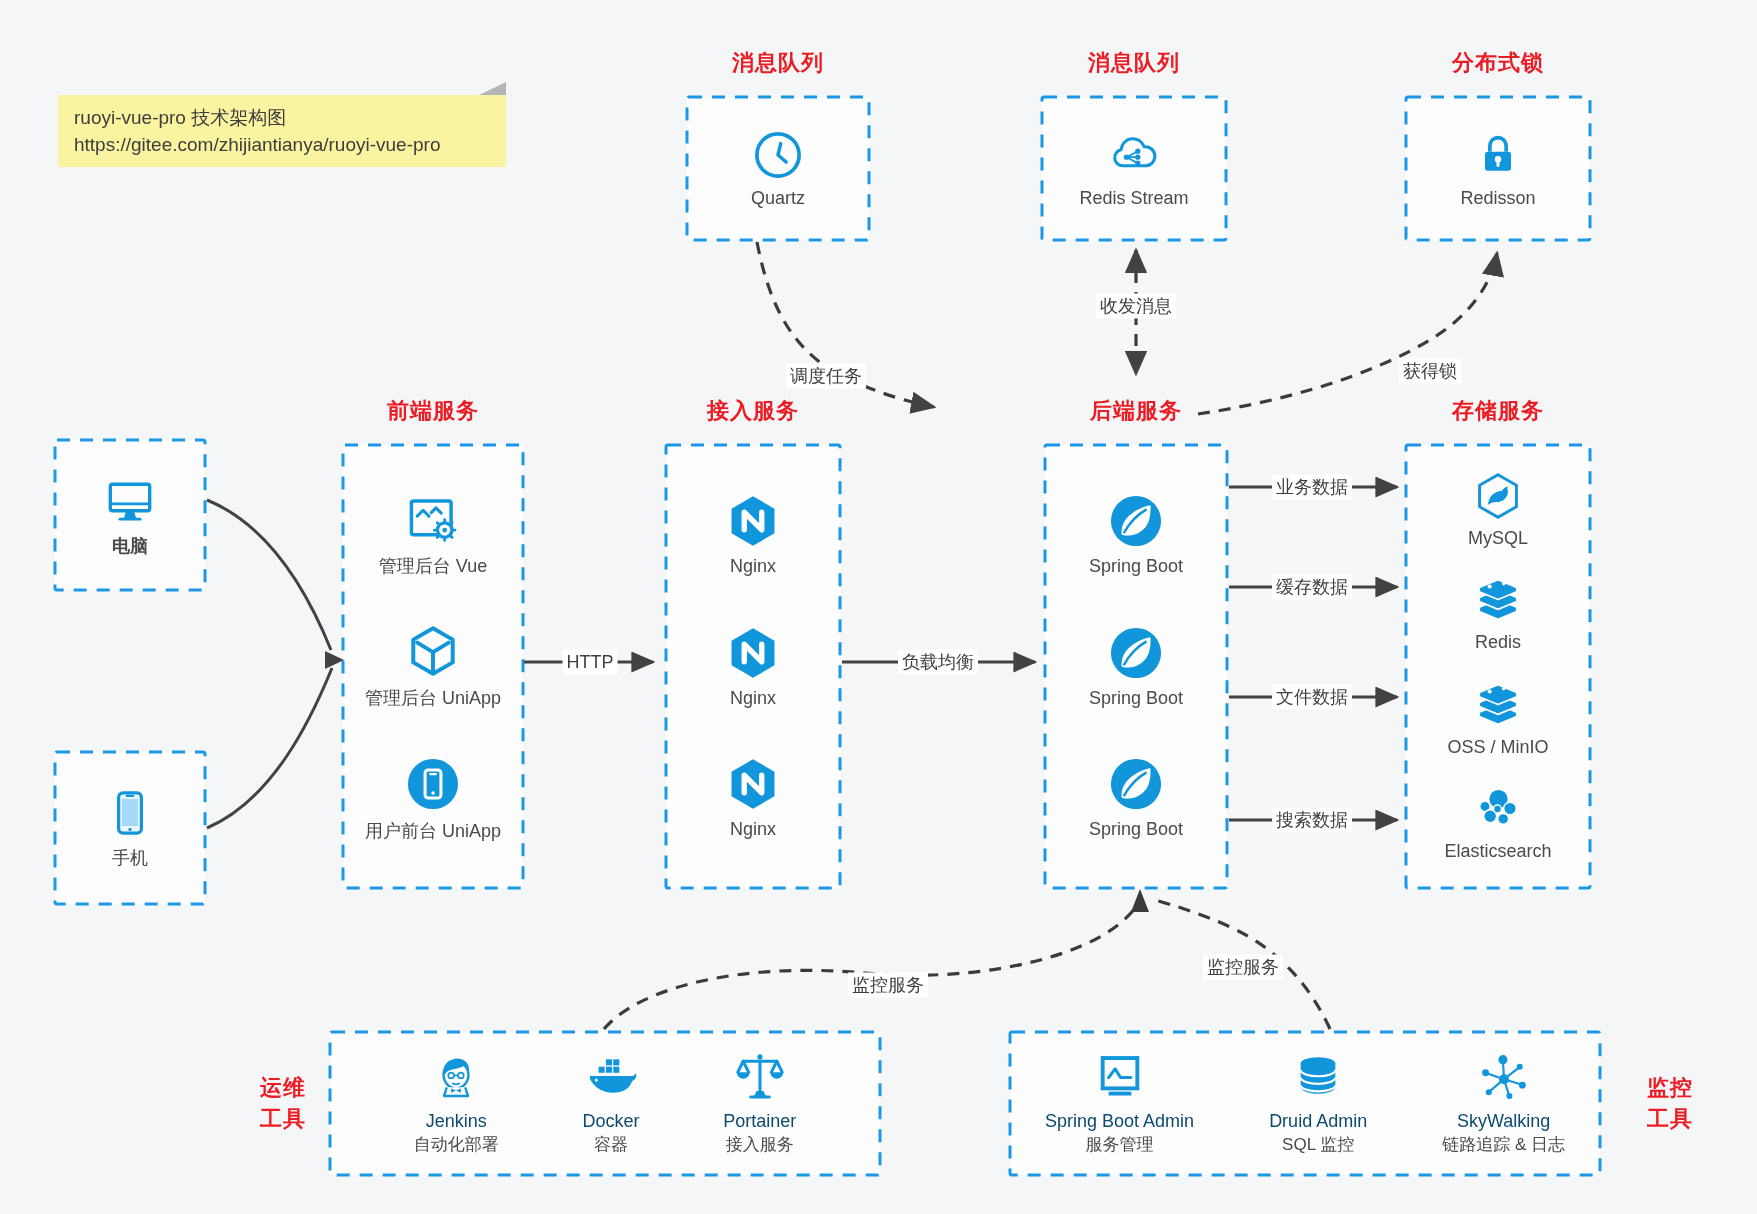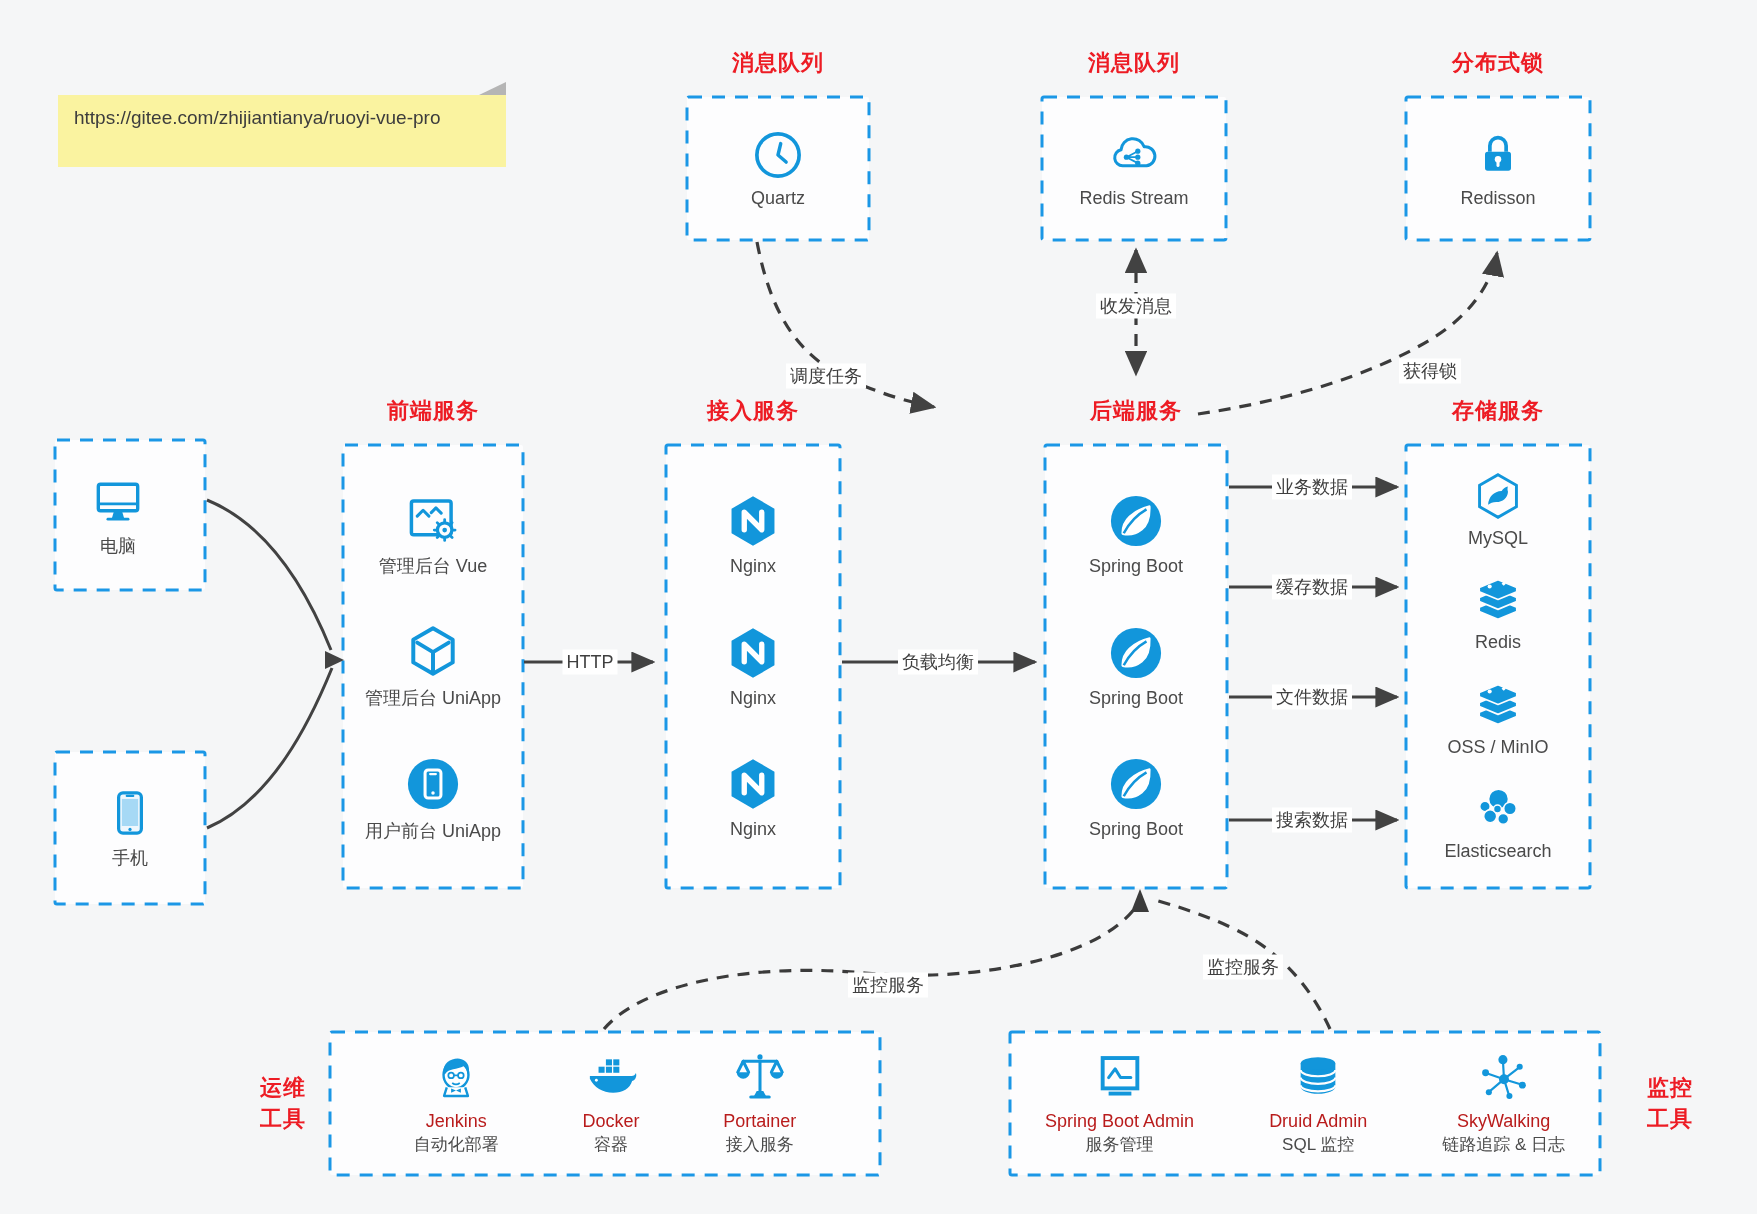--- a/index.html
+++ b/index.html
@@ -4,21 +4,21 @@
 <style>
   html,body{margin:0;padding:0;background:#f5f6f7;}
   #stage{position:relative;width:1757px;height:1214px;background:#f5f6f7;overflow:hidden;
          font-family:"Liberation Sans","DejaVu Sans",sans-serif;color:#484848;}
   #wires{position:absolute;left:0;top:0;}
   .group{position:absolute;display:flex;align-items:center;justify-content:space-evenly;}
   .col{flex-direction:column;}
   .row{flex-direction:row;}
   .item{display:flex;flex-direction:column;align-items:center;}
   .ilabel{font-size:18px;color:#4a4a4a;margin-top:7px;white-space:nowrap;}
-  .bname{font-size:18px;color:#b91c1c;margin-top:6px;white-space:nowrap;line-height:1.35;}
+  .bname{font-size:18px;color:#0c4a6e;margin-top:6px;white-space:nowrap;line-height:1.35;}
   .bdesc{font-size:17px;color:#4a4a4a;white-space:nowrap;line-height:1.3;}
   .gtitle{position:absolute;color:#ed1c24;font-weight:bold;font-size:22px;text-align:center;letter-spacing:1px;}
   .side-title{position:absolute;color:#ed1c24;font-weight:bold;font-size:22px;line-height:31px;text-align:center;letter-spacing:1px;}
   .elabel{position:absolute;transform:translate(-50%,-50%);background:#ffffff;padding:1px 4px;
           font-size:18px;color:#3f3f3f;white-space:nowrap;line-height:23px;}
   .note{position:absolute;left:58px;top:95px;width:448px;height:72px;background:#faf3a0;}
   .note .fold{position:absolute;top:-13px;right:0;width:0;height:0;
               border-left:27px solid transparent;border-bottom:13px solid #b5b5b5;}
   .note .ntext{padding:9px 16px;font-size:19px;line-height:27px;color:#3d3d3d;}
   .ic{display:block;}
@@ -67,20 +67,21 @@
       <path d="M1198 414 C1280 402 1370 377 1433 338 C1467 317 1491 287 1497 253" marker-end="url(#ah)"></path>
       <path d="M604 1029 C640 986 745 962 865 973 C965 982 1060 963 1108 932 C1122 923 1132 913 1138 904"></path>
       <path d="M1330 1029 C1312 990 1282 950 1228 926 C1200 913 1172 905 1152 899"></path>
     </g>
     <polygon points="1131,912 1140,889 1149,912" fill="#3b3b3b"></polygon>
   </svg>
 
   <div class="note">
     <div class="fold"></div>
     <div class="ntext">
+      <div>ruoyi-vue-pro 技术架构图</div>
       <div>https://gitee.com/zhijiantianya/ruoyi-vue-pro</div>
     </div>
   </div>
 
   <div class="gtitle" style="left:687px;top:48px;width:182px;">消息队列</div>
   <div class="gtitle" style="left:1042px;top:48px;width:184px;">消息队列</div>
   <div class="gtitle" style="left:1406px;top:48px;width:184px;">分布式锁</div>
   <div class="gtitle" style="left:343px;top:396px;width:180px;">前端服务</div>
   <div class="gtitle" style="left:666px;top:396px;width:174px;">接入服务</div>
   <div class="gtitle" style="left:1045px;top:396px;width:182px;">后端服务</div>
@@ -125,21 +126,21 @@
       <svg class="ic" width="52" height="52" viewBox="0 0 48 48">
         <path d="M16.5 21 V15.5 a7.5 7.5 0 0 1 15 0 V21" fill="none" stroke="#1296db" stroke-width="3.4"></path>
         <rect x="12" y="21" width="24" height="17.5" rx="2.5" fill="#1296db"></rect>
         <circle cx="24" cy="28" r="3" fill="#fff"></circle>
           <rect x="22.6" y="29.5" width="2.8" height="5.5" rx="1.2" fill="#fff"></rect>
       </svg>
       <div class="ilabel">Redisson</div>
     </div>
   </div>
 
-  <div class="group col" style="left:43px;top:440px;width:150px;height:150px;">
+  <div class="group col" style="left:55px;top:440px;width:150px;height:150px;font-weight:bold;">
     <div class="item">
       <svg class="ic" width="54" height="54" viewBox="0 0 48 48">
         <rect x="6.5" y="10" width="35" height="23.5" rx="2" fill="none" stroke="#1296db" stroke-width="3"></rect>
         <path d="M6.5 27.5 H41.5" stroke="#1296db" stroke-width="2.4"></path>
         <path d="M20.5 33.5 L18.5 40.5 H29.5 L27.5 33.5 Z" fill="#1296db"></path>
         <path d="M15 41 H33" stroke="#1296db" stroke-width="2.4" stroke-linecap="round"></path>
       </svg>
       <div class="ilabel">电脑</div>
     </div>
   </div>

